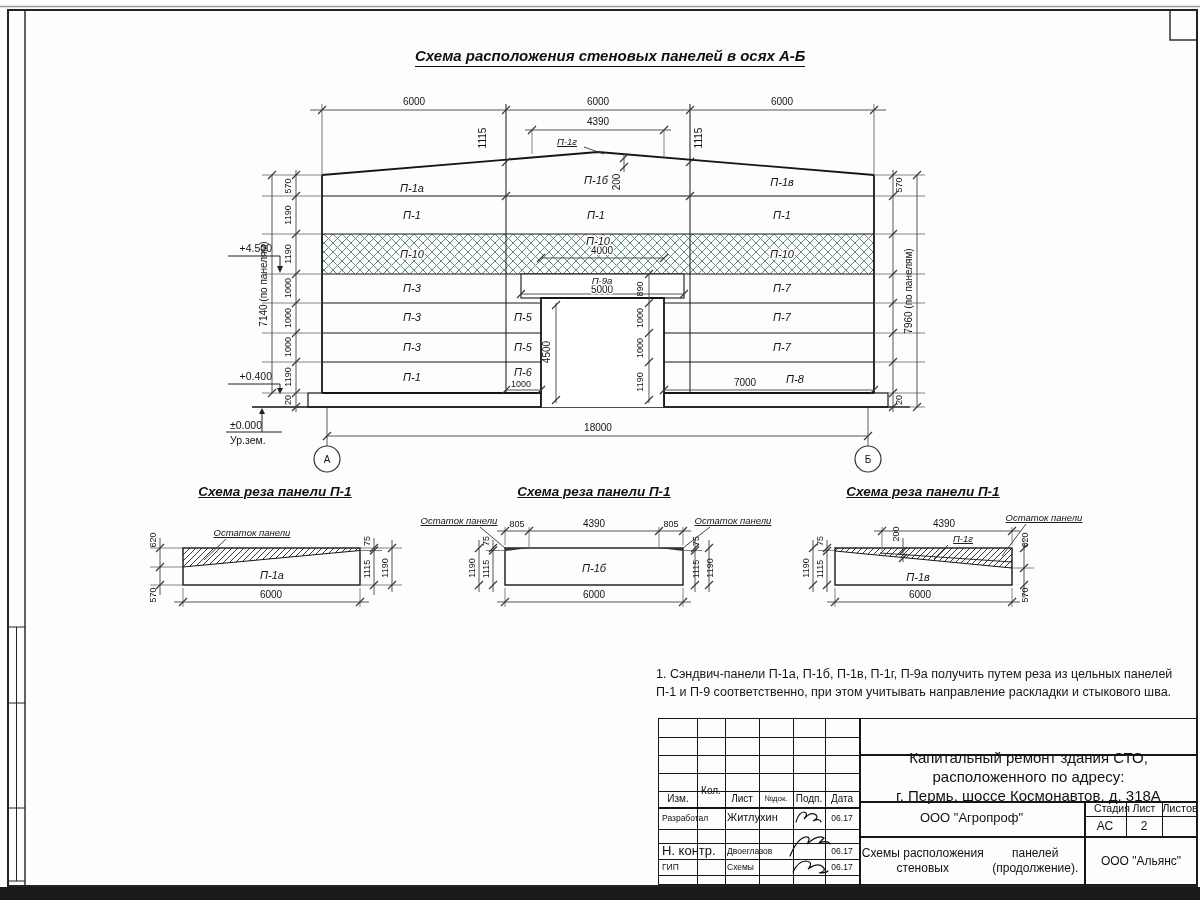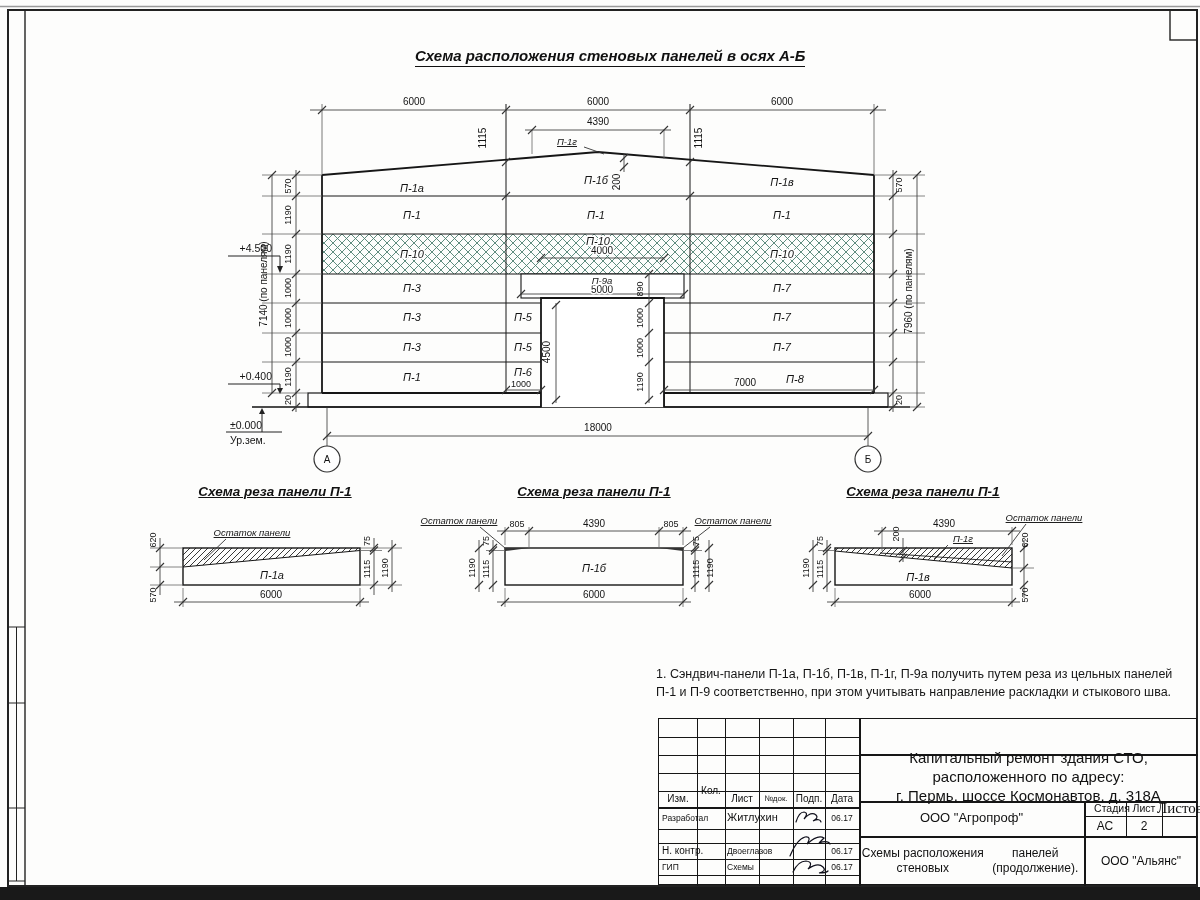--- a/index.html
+++ b/index.html
@@ -468,36 +468,36 @@
     <div class="cell" style="left:0;top:72px;width:38px;height:16px;">Изм.</div>
     <div class="cell" style="left:38px;top:64px;width:28px;height:16px;">Кол.</div>
     <div class="cell" style="left:66px;top:72px;width:34px;height:16px;">Лист</div>
     <div class="cell" style="left:100px;top:72px;width:34px;height:16px;font-size:8px;">№док.</div>
     <div class="cell" style="left:134px;top:72px;width:32px;height:16px;">Подп.</div>
     <div class="cell" style="left:166px;top:72px;width:34px;height:16px;">Дата</div>
 
     <div class="cell left" style="left:3px;top:88px;width:60px;height:22px;font-size:8.5px;">Разработал</div>
     <div class="cell left" style="left:68px;top:88px;width:64px;height:22px;font-size:11px;">Житлухин</div>
     <div class="cell" style="left:166px;top:88px;width:34px;height:22px;font-size:8.5px;">06.17</div>
-    <div class="cell left" style="left:3px;top:124px;width:60px;height:16px;font-size:10px;">Н. контр.</div>
+    <div class="cell left" style="left:3px;top:124px;width:60px;height:16px;font-size:13px;">Н. контр.</div>
     <div class="cell left" style="left:68px;top:124px;width:64px;height:16px;font-size:8.5px;">Двоеглазов</div>
     <div class="cell" style="left:166px;top:124px;width:34px;height:16px;font-size:8.5px;">06.17</div>
     <div class="cell left" style="left:3px;top:140px;width:60px;height:16px;font-size:8.5px;">ГИП</div>
     <div class="cell left" style="left:68px;top:140px;width:64px;height:16px;font-size:8.5px;">Схемы</div>
     <div class="cell" style="left:166px;top:140px;width:34px;height:16px;font-size:8.5px;">06.17</div>
 
     <div class="cell" style="left:200px;top:35px;width:339px;height:47px;font-size:15px;flex-direction:column;">
       <div>Капитальный ремонт здания СТО,</div>
       <div>расположенного по адресу:</div>
       <div>г. Пермь, шоссе Космонавтов, д. 318А</div>
     </div>
     <div class="cell" style="left:200px;top:82px;width:225px;height:35px;font-size:13px;">ООО "Агропроф"</div>
     <div class="cell" style="left:425px;top:82px;width:42px;height:15px;font-size:10.5px;margin-left:7px;">Стадия</div>
     <div class="cell" style="left:467px;top:82px;width:36px;height:15px;font-size:10.5px;">Лист</div>
-    <div class="cell" style="left:503px;top:82px;width:36px;height:15px;font-size:15px;font-family:Liberation Serif, serif;">Листов</div>
+    <div class="cell" style="left:503px;top:82px;width:36px;height:15px;font-size:11px;">Листов</div>
     <div class="cell" style="left:425px;top:97px;width:42px;height:20px;font-size:12px;">АС</div>
     <div class="cell" style="left:467px;top:97px;width:36px;height:20px;font-size:12px;">2</div>
     <div class="cell" style="left:503px;top:97px;width:36px;height:20px;font-size:12px;"></div>
     <div class="cell" style="left:200px;top:117px;width:225px;height:50px;font-size:12px;">
       <div>Схемы расположения стеновых</div>
       <div>панелей (продолжение).</div>
     </div>
     <div class="cell" style="left:425px;top:117px;width:114px;height:50px;font-size:12px;">ООО "Альянс"</div>
   </div>
 

